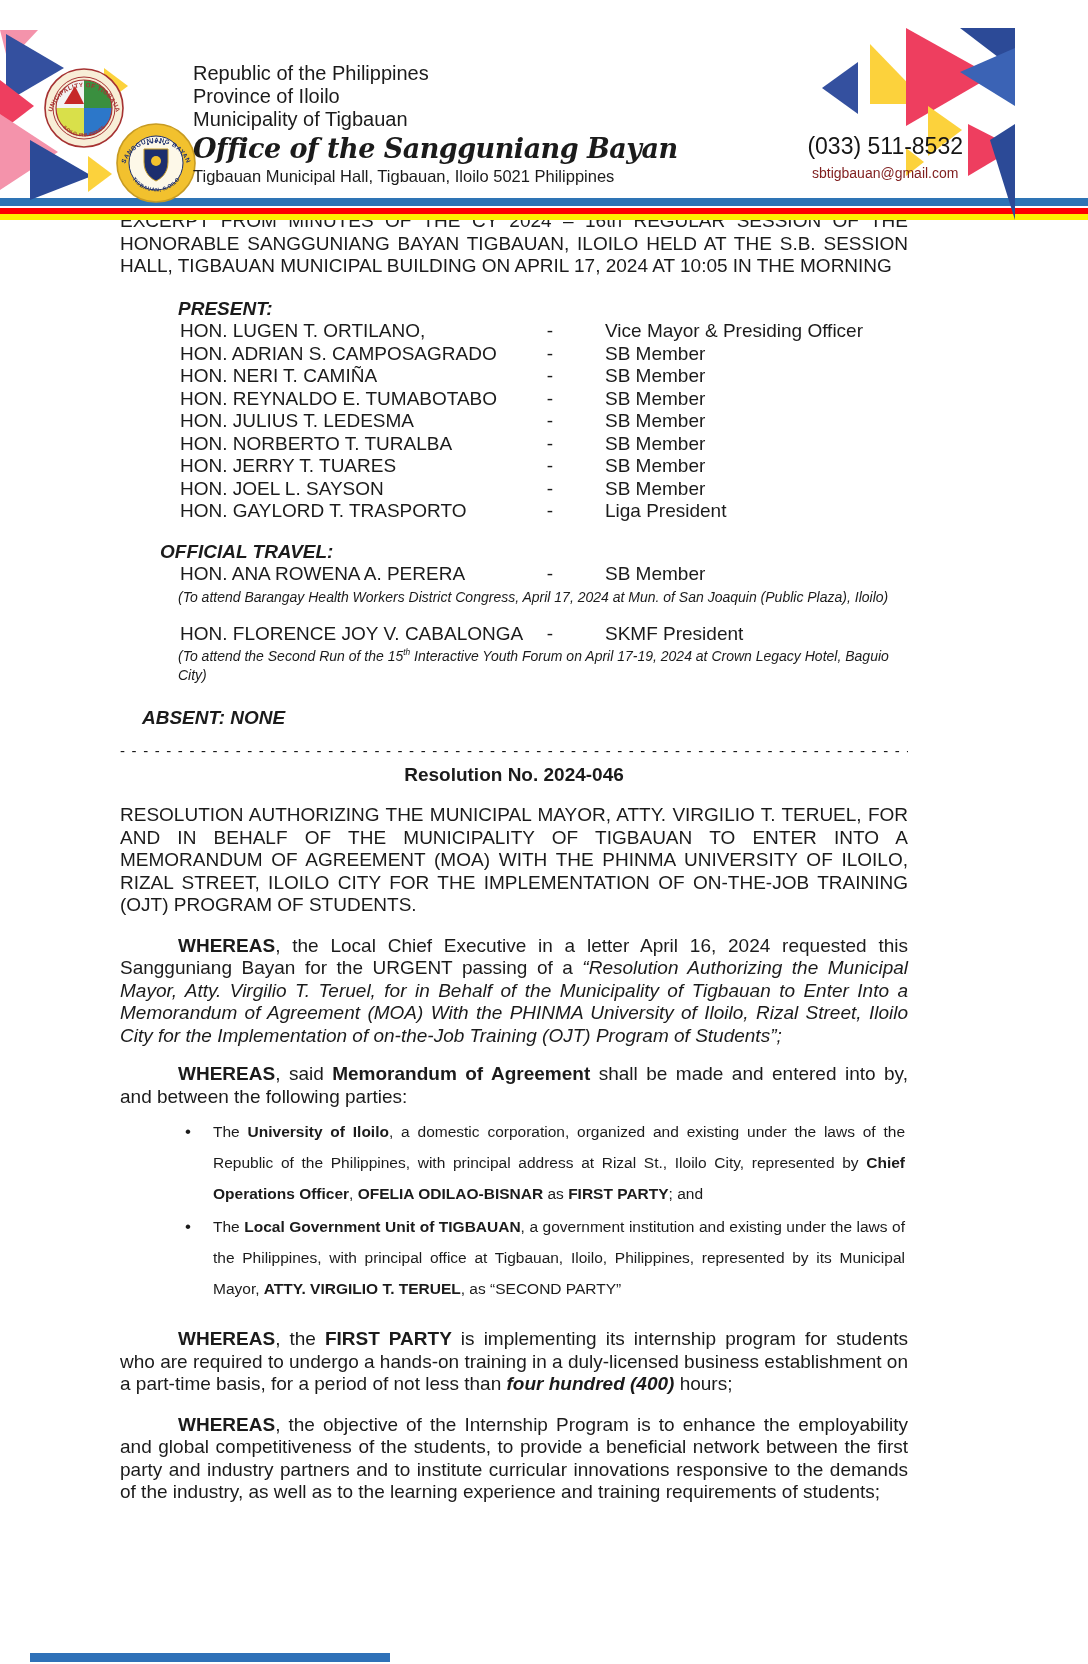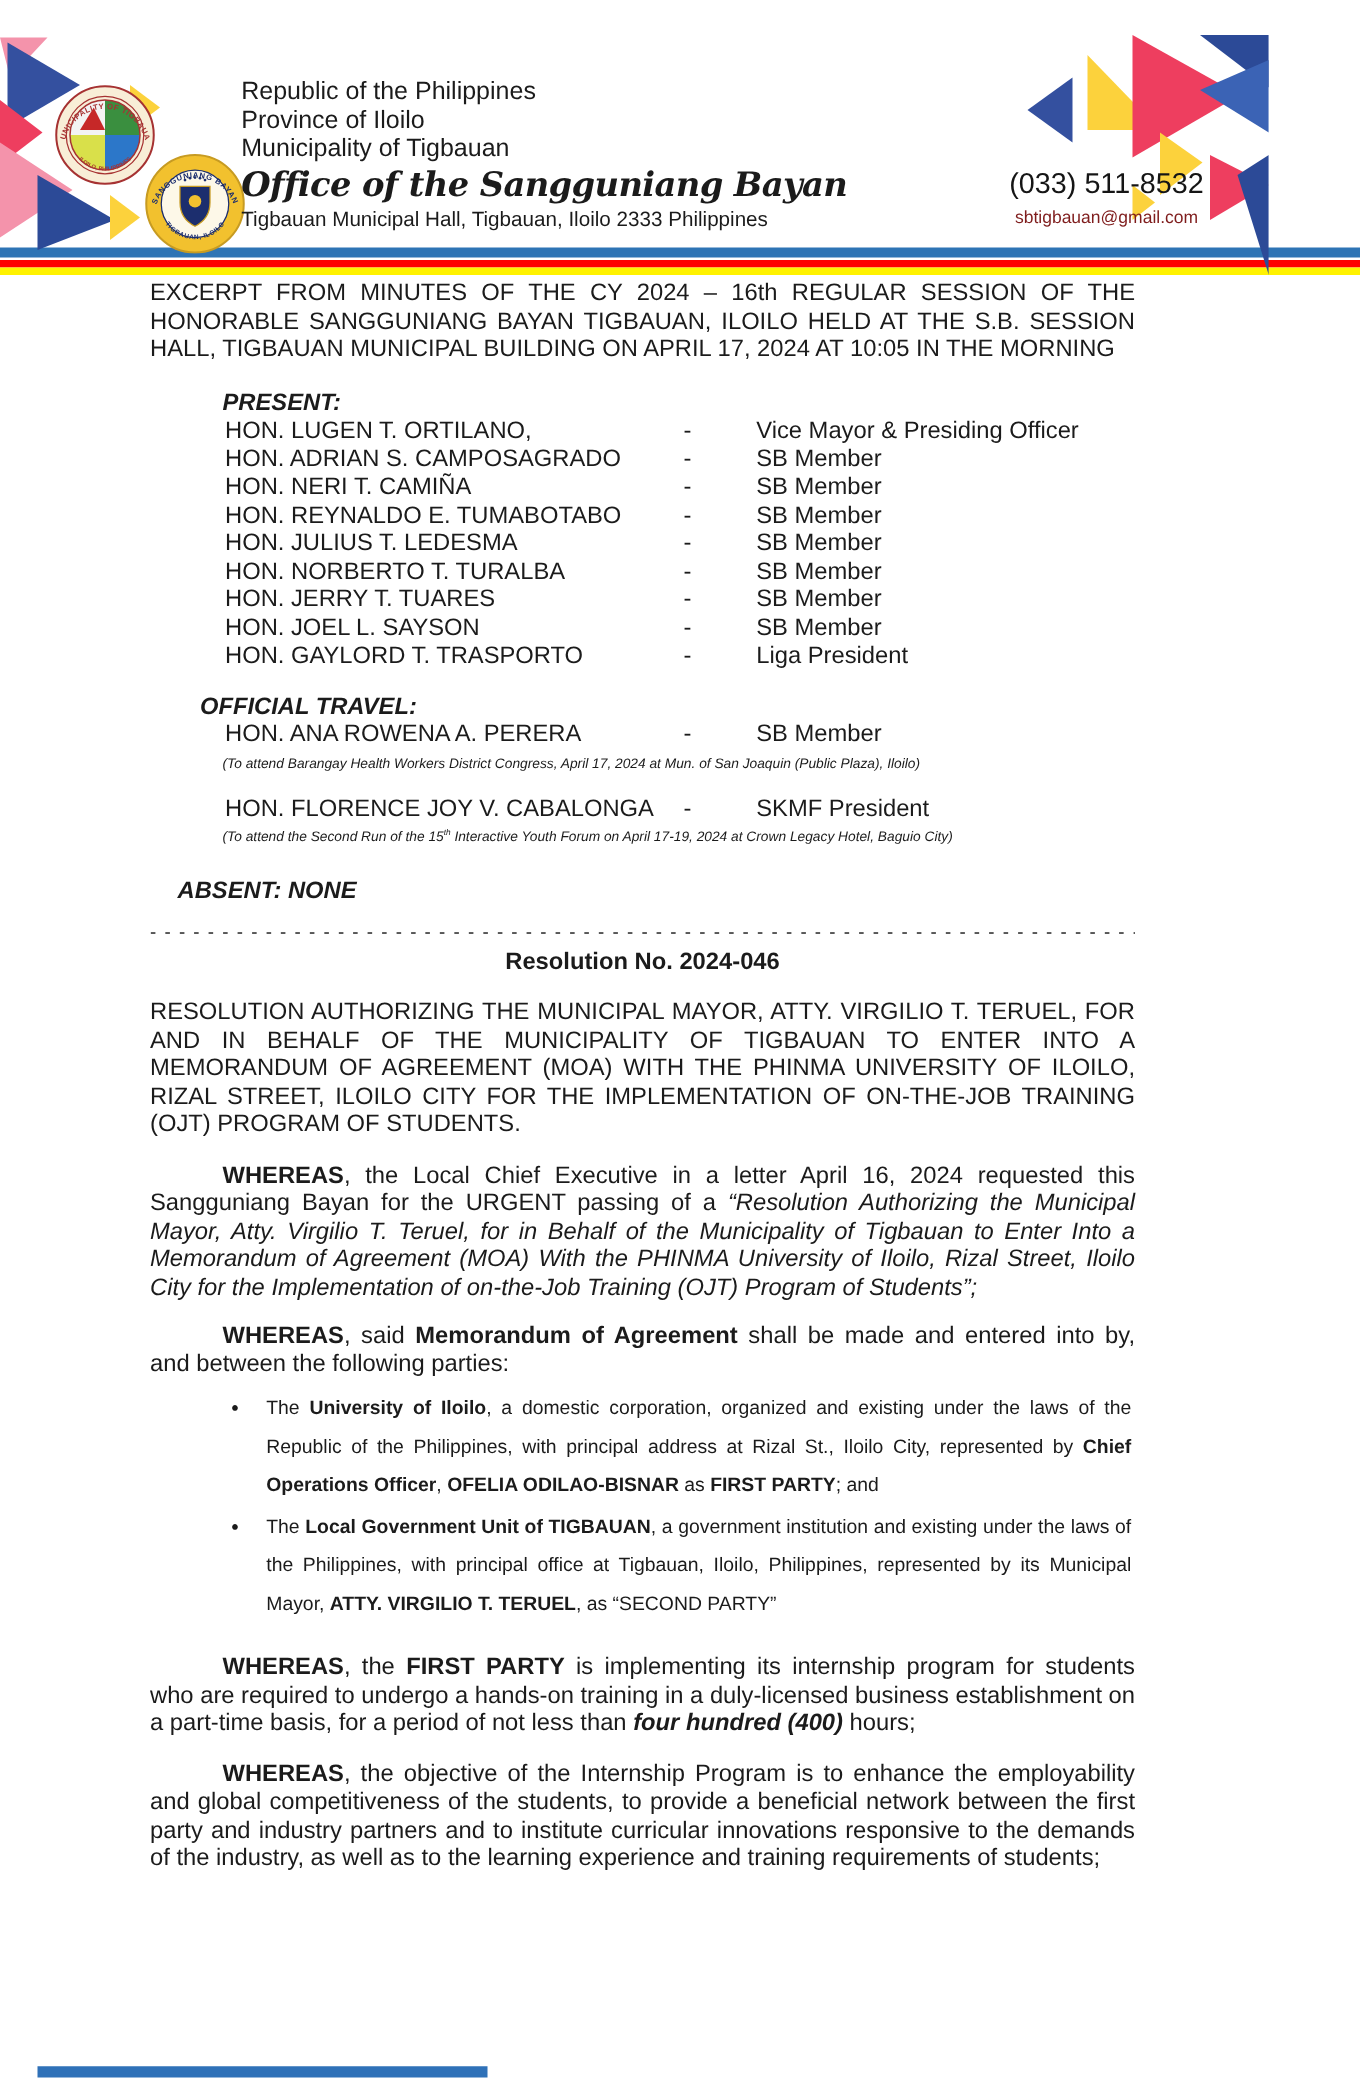--- a/index.html
+++ b/index.html
@@ -13,34 +13,34 @@
   .stripe.yellow{top:214px;height:6px;background:#fff200;}
   .hdr-text{position:absolute;left:193px;top:62px;z-index:4;line-height:23px;font-size:20px;}
   .hdr-office{font-family:"DejaVu Serif",serif;font-style:italic;font-weight:bold;
               font-size:27px;line-height:36px;letter-spacing:-0.5px;}
   .hdr-address{font-size:16.5px;line-height:19px;}
   .contact{position:absolute;right:125px;top:131px;text-align:right;z-index:5;}
   .contact .phone{font-size:23px;line-height:30px;color:#151515;}
   .contact .email{font-size:14px;line-height:24px;color:#7f1d1d;text-align:center;}
   .seal{position:absolute;z-index:4;}
   
-  .doc{position:absolute;left:120px;top:224px;width:788px;font-size:19px;line-height:22.5px;}
+  .doc{position:absolute;left:120px;top:210px;width:788px;font-size:19px;line-height:22.5px;}
   .justify{text-align:justify;}
   .b{font-weight:700;} .i{font-style:italic;}
   sup{font-size:0.6em;line-height:0;vertical-align:super;}
   .sec-label{font-weight:700;font-style:italic;}
   .present-label{padding-left:58px;margin-top:20px;}
   .row{display:flex;padding-left:60px;}
   .row .nm{width:340px;white-space:nowrap;}
   .row .dash{width:60px;text-align:center;}
   .row .role{margin-left:25px;white-space:nowrap;}
   .travel-label{padding-left:40px;margin-top:18px;}
   .travel-entry{}
   .travel-entry.second{margin-top:16px;}
-  .note{padding-left:58px;font-size:11px;line-height:19px;font-style:italic;margin-top:2px;}
+  .note{padding-left:58px;font-size:14px;line-height:19px;font-style:italic;margin-top:2px;}
   .absent-label{padding-left:22px;margin-top:22px;}
   .sepline{margin-top:10px;width:788px;overflow:hidden;white-space:nowrap;
            font-size:15px;letter-spacing:1.2px;height:18px;}
   .resno{margin-top:6px;text-align:center;font-weight:700;}
   .par{margin-top:18px;}
   .indent{text-indent:58px;}
   .bullet{position:relative;margin-left:93px;width:692px;font-size:15.5px;line-height:31px;
           text-align:justify;}
   .bullet::before{content:"•";position:absolute;left:-28px;top:0;font-size:17px;}
   .bullet.first{margin-top:8px;}
@@ -104,21 +104,21 @@
     <text font-family="Liberation Sans, sans-serif" font-size="5.2" font-weight="bold" fill="#1c2e6e" letter-spacing="0.5">
       <textPath href="#b_bot" startOffset="50%" text-anchor="middle">TIGBAUAN, ILOILO</textPath>
     </text>
   </svg>
 
   <div class="hdr-text">
     <div>Republic of the Philippines</div>
     <div>Province of Iloilo</div>
     <div>Municipality of Tigbauan</div>
     <div class="hdr-office">Office of the Sangguniang Bayan</div>
-    <div class="hdr-address">Tigbauan Municipal Hall, Tigbauan, Iloilo 2333 Philippines</div>
+    <div class="hdr-address">Tigbauan Municipal Hall, Tigbauan, Iloilo 5021 Philippines</div>
   </div>
 
   <div class="contact">
     <div class="phone">(033) 511-8532</div>
     <div class="email">sbtigbauan@gmail.com</div>
   </div>
 
   <svg class="deco" style="left:810px;top:28px;z-index:2" width="205" height="200" viewBox="0 0 205 200">
     <polygon points="12,60 48,34 48,86" fill="#34509f"></polygon>
     <polygon points="60,16 60,76 118,76" fill="#fcd23c"></polygon>

